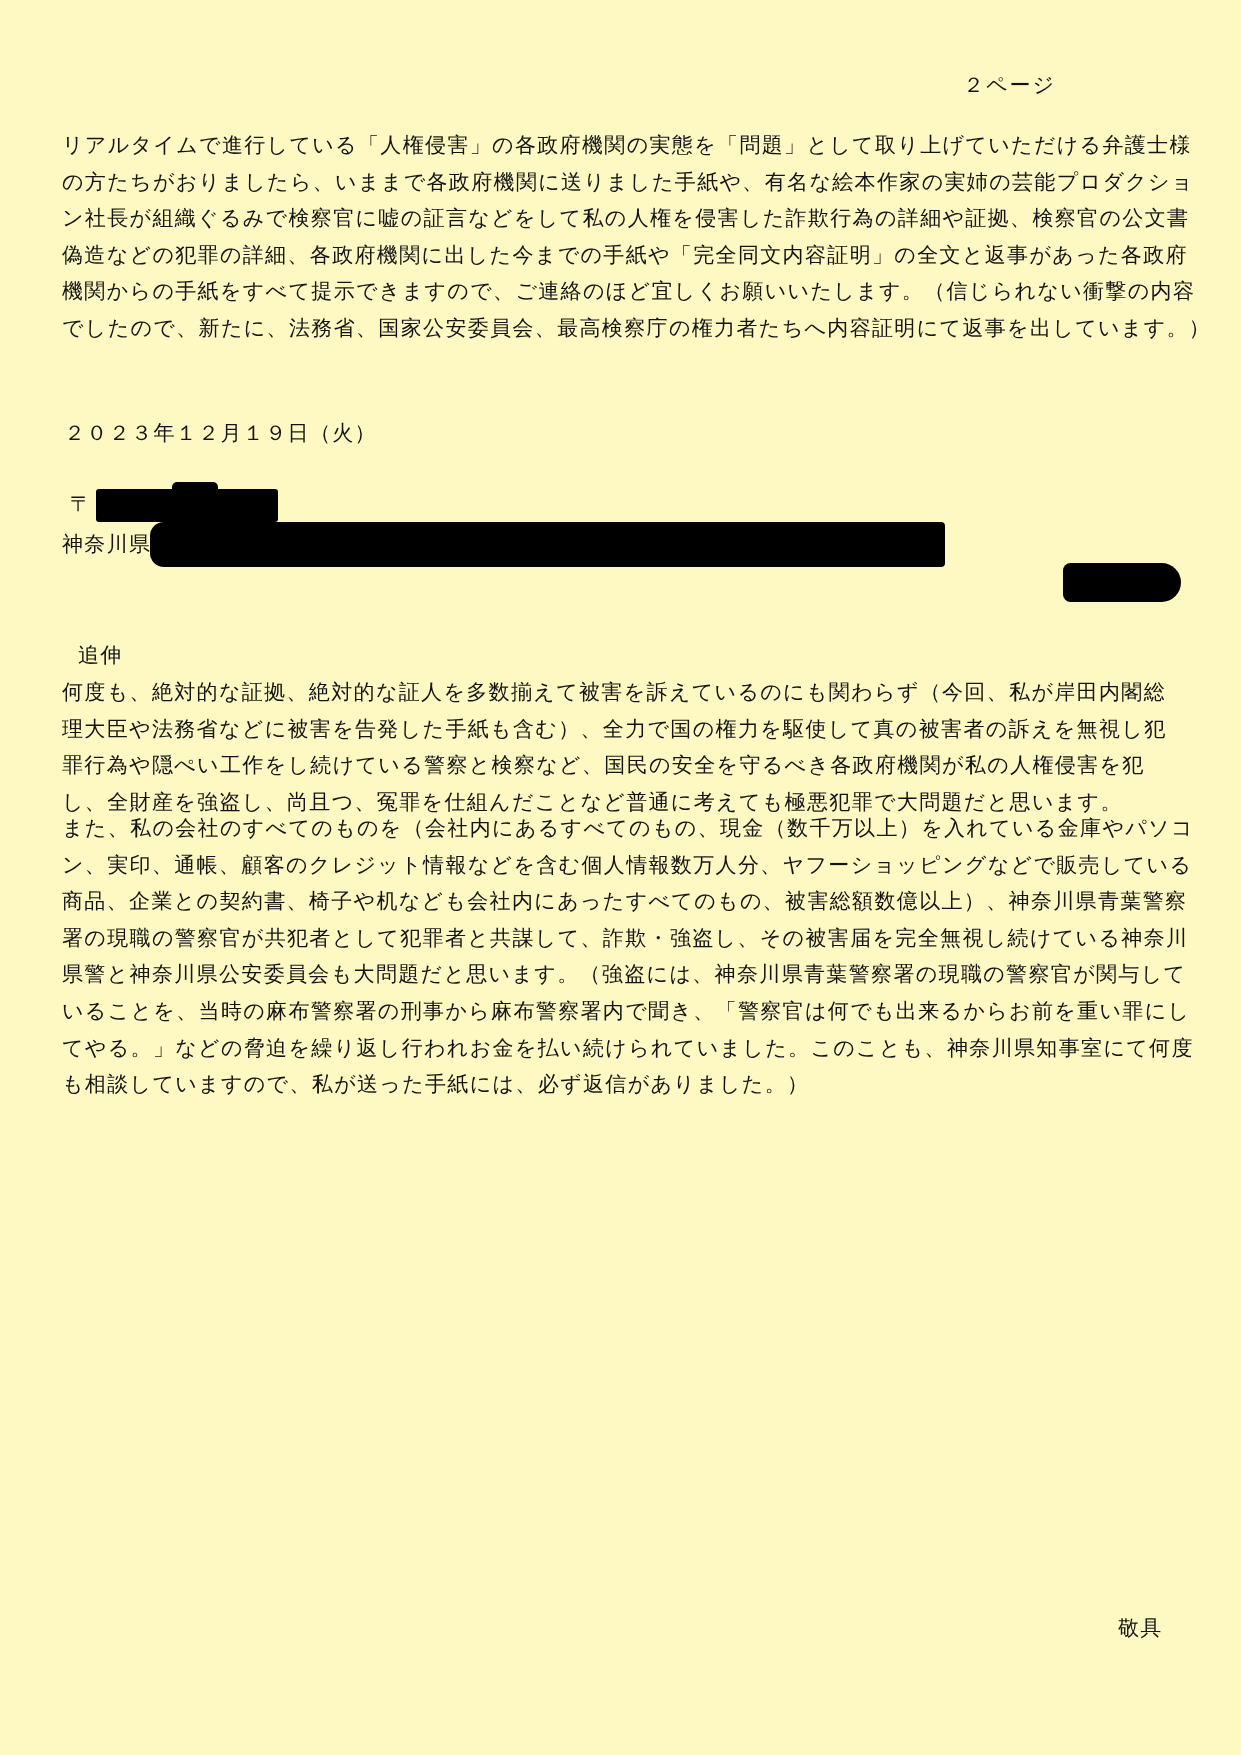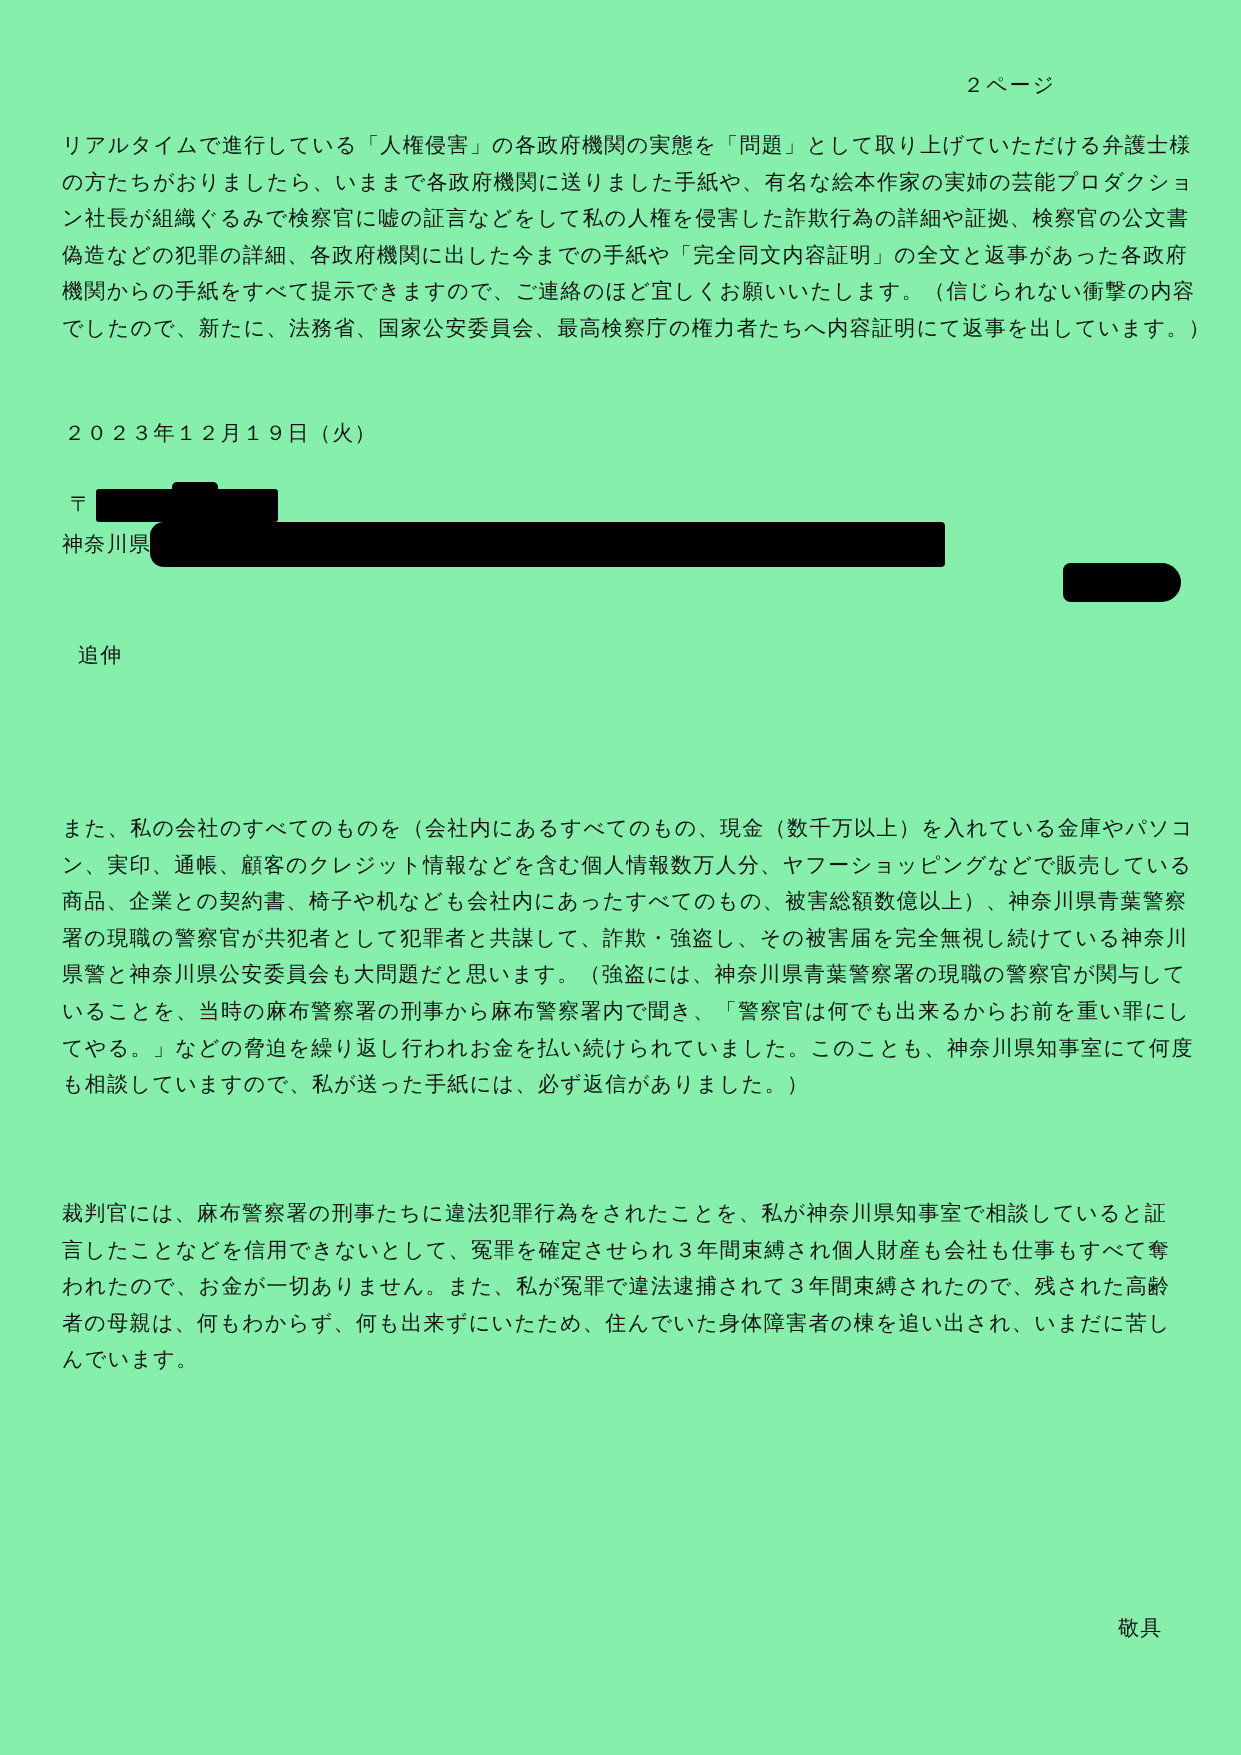--- a/index.html
+++ b/index.html
@@ -4,21 +4,21 @@
 <style>
   html, body {
     margin: 0;
     padding: 0;
     background: #ffffff;
   }
   .page {
     position: relative;
     width: 1241px;
     height: 1755px;
-    background: #86efac;
+    background: #fef9c3;
     overflow: hidden;
     font-family: "Liberation Serif", "DejaVu Serif", serif;
     color: #141414;
   }
   .txt {
     position: absolute;
     font-size: 21px;
     line-height: 36.6px;
     letter-spacing: 1.35px;
     white-space: pre;          
@@ -91,32 +91,31 @@
   <div class="redact redact-postal"></div>
 
   <div class="txt addr-prefix">神奈川県</div>
 
   <div class="redact redact-address"></div>
 
   <div class="redact redact-seal"></div>
 
   <div class="txt ps-label">追伸</div>
 
+  <div class="txt ps-1">何度も、絶対的な証拠、絶対的な証人を多数揃えて被害を訴えているのにも関わらず（今回、私が岸田内閣総
+理大臣や法務省などに被害を告発した手紙も含む）、全力で国の権力を駆使して真の被害者の訴えを無視し犯
+罪行為や隠ぺい工作をし続けている警察と検察など、国民の安全を守るべき各政府機関が私の人権侵害を犯
+し、全財産を強盗し、尚且つ、冤罪を仕組んだことなど普通に考えても極悪犯罪で大問題だと思います。</div>
 
   <div class="txt ps-2">また、私の会社のすべてのものを（会社内にあるすべてのもの、現金（数千万以上）を入れている金庫やパソコ
 ン、実印、通帳、顧客のクレジット情報などを含む個人情報数万人分、ヤフーショッピングなどで販売している
 商品、企業との契約書、椅子や机なども会社内にあったすべてのもの、被害総額数億以上）、神奈川県青葉警察
 署の現職の警察官が共犯者として犯罪者と共謀して、詐欺・強盗し、その被害届を完全無視し続けている神奈川
 県警と神奈川県公安委員会も大問題だと思います。（強盗には、神奈川県青葉警察署の現職の警察官が関与して
 いることを、当時の麻布警察署の刑事から麻布警察署内で聞き、「警察官は何でも出来るからお前を重い罪にし
 てやる。」などの脅迫を繰り返し行われお金を払い続けられていました。このことも、神奈川県知事室にて何度
 も相談していますので、私が送った手紙には、必ず返信がありました。）</div>
 
-  <div class="txt ps-3">裁判官には、麻布警察署の刑事たちに違法犯罪行為をされたことを、私が神奈川県知事室で相談していると証
-言したことなどを信用できないとして、冤罪を確定させられ３年間束縛され個人財産も会社も仕事もすべて奪
-われたので、お金が一切ありません。また、私が冤罪で違法逮捕されて３年間束縛されたので、残された高齢
-者の母親は、何もわからず、何も出来ずにいたため、住んでいた身体障害者の棟を追い出され、いまだに苦し
-んでいます。</div>
 
 
   <div class="txt closing">敬具</div>
 
 </div>
 
 </body></html>

